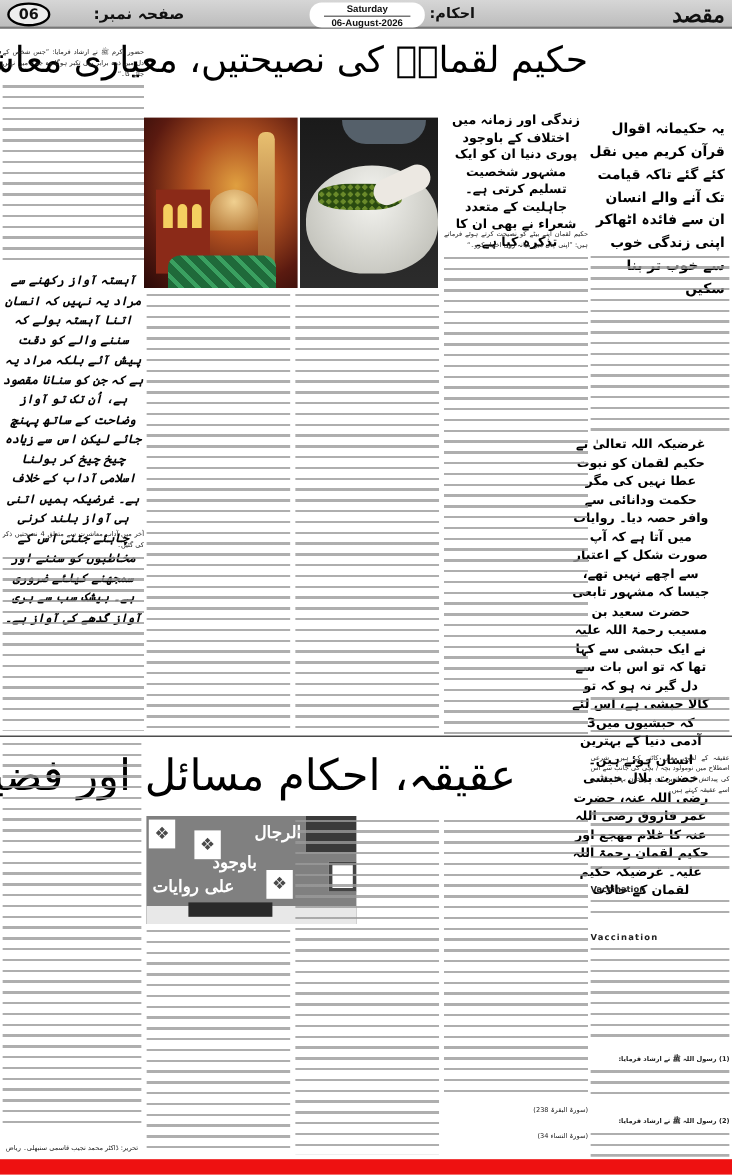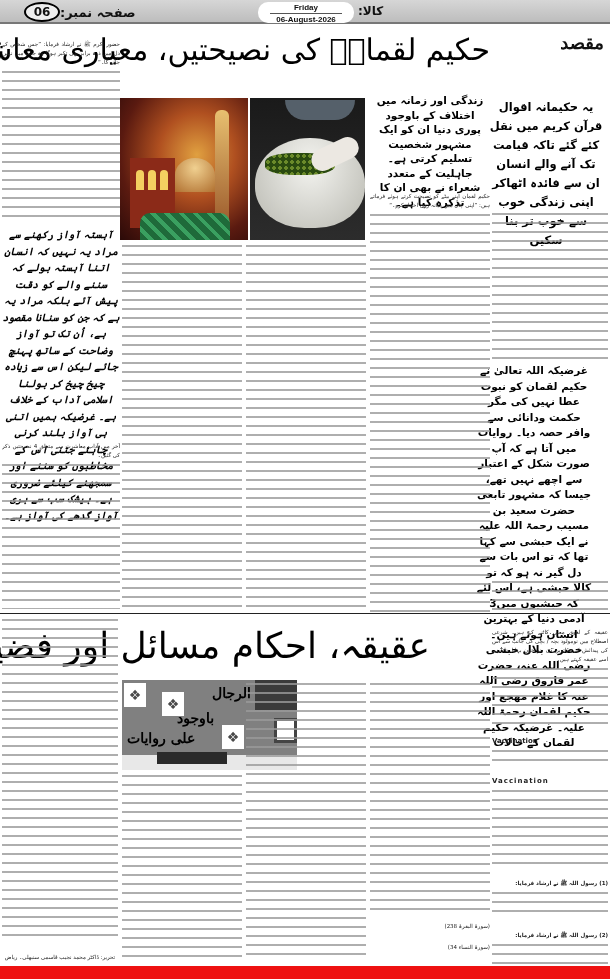--- a/index.html
+++ b/index.html
@@ -4,36 +4,36 @@
 <style>
   * { box-sizing: border-box; margin: 0; padding: 0; }
   html, body { width: 610px; height: 979px; overflow: hidden; background: #fff; }
   body { position: relative; font-family: "DejaVu Sans", sans-serif; color: #111; }
 
   
   .header { position: absolute; left: 0; top: 0; width: 610px; height: 24px;
     background: linear-gradient(#d6d6d6, #bdbdbd); border-bottom: 2px solid #777; }
   .page-no { position: absolute; left: 3px; top: 2px; height: 20px; display: flex; align-items: center; direction: rtl; }
   .page-no .num { width: 36px; height: 20px; border: 2px solid #000; border-radius: 50%;
-    font: bold 12px "DejaVu Sans", sans-serif; display: flex; align-items: center; justify-content: center; background: #eee; margin-left: 21px; }
-  .page-no .lbl { font: bold 13px "DejaVu Sans", sans-serif; }
+    font: bold 12px "DejaVu Sans", sans-serif; display: flex; align-items: center; justify-content: center; background: #eee; margin-left: 3px; }
+  .page-no .lbl { font: bold 13px "DejaVu Sans", sans-serif; margin-left: 36px; }
   .date-box { position: absolute; left: 258px; top: 2px; width: 96px; height: 21px; background: #fff;
     border-radius: 10px; text-align: center; font: bold 8px "Liberation Sans", sans-serif; line-height: 9px; padding-top: 1px; }
   .date-box .sep { height: 1px; background: #555; margin: 1px 12px; }
   .date-lbl { position: absolute; left: 358px; top: 4px; font: bold 12px "DejaVu Sans", sans-serif; direction: rtl; }
-  .masthead { position: absolute; right: 6px; top: 1px; font: bold 18px "DejaVu Serif", serif; direction: rtl; margin-top: 31px; }
+  .masthead { position: absolute; right: 6px; top: 1px; font: bold 18px "DejaVu Serif", serif; direction: rtl; }
 
   
   .headline { position: absolute; direction: rtl; font-family: "DejaVu Serif", serif; color: #000; white-space: nowrap; }
   .h1 { left: 120px; top: 32px; width: 370px; font-size: 30px; text-align: center; }
   .h2 { left: 100px; top: 625px; width: 330px; font-size: 36px; text-align: center; }
 
   
   .callout { position: absolute; direction: rtl; text-align: center; font: bold 11px/18px "DejaVu Sans", sans-serif; color: #000; }
-  .callout-1 { left: 488px; top: 98px; width: 116px; font-size: 11.5px; line-height: 19px; }
+  .callout-1 { left: 488px; top: 98px; width: 116px; font-size: 11.5px; line-height: 19px; text-align: right; }
   .callout-2 { left: 372px; top: 93px; width: 116px; font-size: 10.5px; line-height: 14.5px; }
   .callout-3 { left: 2px; top: 227px; width: 118px; font-size: 10px; line-height: 16.5px; font-style: italic; }
   .callout-4 { left: 476px; top: 363px; width: 116px; font-size: 10.5px; line-height: 15.5px; }
 
   
   .col { position: absolute; direction: rtl; font: 5.5px/9px "DejaVu Sans", sans-serif; color: #222; overflow: hidden; text-align: justify; }
   .col p { margin-bottom: 1px; margin-top: 12px; }
   .col .lines { width: 100%; height: 100%;
     background: repeating-linear-gradient(to bottom, transparent 0 3px, #9a9a9a 3px 5px, transparent 5px 9px); opacity: .8; }
 
@@ -48,44 +48,44 @@
   .img-mortar { position: absolute; left: 250px; top: 98px; width: 115px; height: 142px;
     background: linear-gradient(#1a1a1a, #2c2c2c); overflow: hidden; }
   .img-mortar .bowl { position: absolute; left: 5px; top: 40px; width: 110px; height: 90px; background: radial-gradient(ellipse at 50% 30%, #f4f4f0, #b8b8b0); border-radius: 50% 50% 45% 45%; }
   .img-mortar .herbs { position: absolute; left: 15px; top: 55px; width: 70px; height: 22px; background: radial-gradient(circle, #6a8a2a 0 2px, #2a4a10 2px 4px); background-size: 6px 6px; border-radius: 40%; }
   .img-mortar .pestle { position: absolute; left: 60px; top: 45px; width: 50px; height: 22px; background: #ece8e2; border-radius: 11px; transform: rotate(-25deg); }
   .img-mortar .cup { position: absolute; left: 35px; top: 2px; width: 70px; height: 20px; background: #55606a; border-radius: 0 0 35px 35px; }
 
   .img-quote { position: absolute; left: 122px; top: 680px; width: 175px; height: 90px; background: #808080; overflow: hidden; }
   .img-quote .tile { position: absolute; width: 22px; height: 24px; background: #fff; }
   .img-quote .tile::after { content: "❖"; position: absolute; inset: 0; display: flex; align-items: center; justify-content: center; color: #4a4a4a; font-size: 14px; }
-  .img-quote .calli { position: absolute; color: #000000; font: bold 14px "DejaVu Serif", serif; direction: rtl; }
+  .img-quote .calli { position: absolute; color: #ffffff; font: bold 14px "DejaVu Serif", serif; direction: rtl; }
   .img-quote .shelf { position: absolute; left: 133px; top: 0; width: 42px; height: 30px; background: #3a3a3a; }
   .img-quote .shelf2 { position: absolute; left: 152px; top: 38px; width: 23px; height: 25px; background: #fff; border: 3px solid #444; }
   .img-quote .floor { position: absolute; left: 0; top: 75px; width: 175px; height: 15px; background: #e8e8e8; }
   .img-quote .couch { position: absolute; left: 35px; top: 72px; width: 70px; height: 12px; background: #2a2a2a; }
 
   
   .rule { position: absolute; background: #222; }
   .footer-bar { position: absolute; left: 0; top: 966px; width: 610px; height: 13px; background: #ee1111; }
 </style>
 </head>
 <body>
 
 <div class="header">
   <div class="page-no">
     <span class="lbl">صفحہ نمبر:</span>
     <span class="num">06</span>
   </div>
   <div class="date-box">
-    <div>Friday</div>
+    <div>Saturday</div>
     <div class="sep"></div>
     <div>06-August-2026</div>
   </div>
-  <div class="date-lbl">کالا:</div>
+  <div class="date-lbl">احکام:</div>
   <div class="masthead">مقصد</div>
 </div>
 
 <div class="headline h1">حکیم لقمانؒ کی نصیحتیں، معیاری معاشرے کی بنیاد</div>
 
 <div class="img-mosque">
   <div class="wall"></div>
   <div class="win" style="left:16px"></div>
   <div class="win" style="left:28px"></div>
   <div class="win" style="left:40px"></div>

